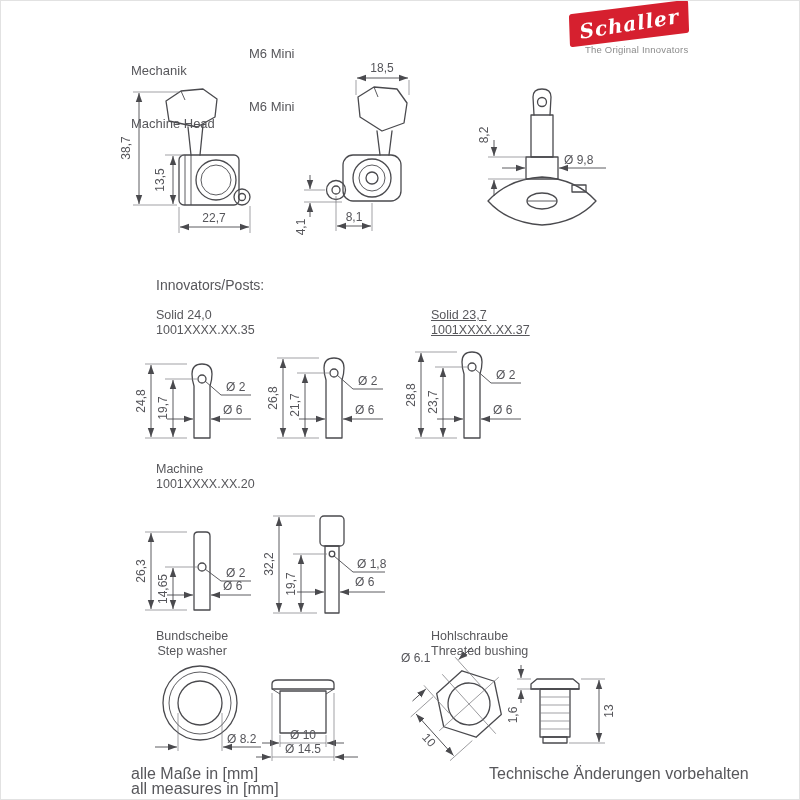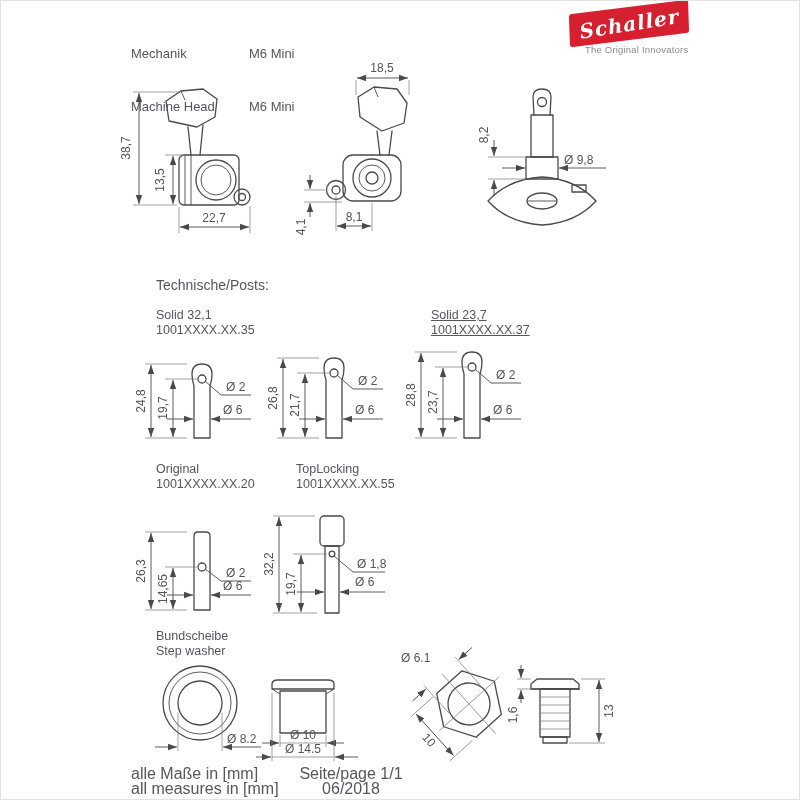--- a/index.html
+++ b/index.html
@@ -32,21 +32,21 @@
     <defs>
       <marker id="ar" markerWidth="10" markerHeight="8" refX="9" refY="4" orient="auto-start-reverse" markerUnits="userSpaceOnUse">
         <path d="M0,0.8 L9,4 L0,7.2 Z" fill="#4a4a4e"></path>
       </marker>
       <pattern id="kn" width="5" height="5" patternUnits="userSpaceOnUse">
         <path d="M0,5 L5,0 M0,0 L5,5" stroke="#4a4a4e" stroke-width="0.6" fill="none"></path>
       </pattern>
     </defs>
   </svg>
 
-  <div class="abs hdr" style="left:130px;top:9px;">
+  <div class="abs hdr" style="left:130px;top:26px;">
     <div>Mechanik</div>
     <div>Machine Head</div>
   </div>
   <div class="abs hdr" style="left:248px;top:9px;">
     <div>M6 Mini</div>
     <div>M6 Mini</div>
   </div>
   <div class="abs" style="left:568px;top:6px;width:130px;">
     <div class="logo-box">
       <span class="logo-script">Schaller</span>
@@ -115,24 +115,24 @@
     <line class="e" x1="24" y1="90" x2="62" y2="90"></line>
     <line class="e" x1="24" y1="112" x2="62" y2="112"></line>
     <line class="d" x1="30" y1="73" x2="30" y2="89" marker-end="url(#ar)"></line>
     <line class="d" x1="30" y1="129" x2="30" y2="113" marker-end="url(#ar)"></line>
     <text text-anchor="middle" x="24" y="68" transform="rotate(-90 24 68)">8,2</text>
     <line class="d" x1="38" y1="101" x2="61" y2="101" marker-end="url(#ar)"></line>
     <line class="d" x1="142" y1="101" x2="95" y2="101" marker-end="url(#ar)"></line>
     <text x="100" y="97">Ø 9,8</text>
   </svg>
 
-  <div class="abs sect" style="left:155px;top:276px;">Technische/Posts:</div>
+  <div class="abs sect" style="left:155px;top:276px;">Innovators/Posts:</div>
 
   <div class="abs lbl" style="left:155px;top:307px;">
-    <div>Solid 32,1</div>
+    <div>Solid 24,0</div>
     <div>1001XXXX.XX.35</div>
   </div>
   <div class="abs lbl" style="left:430px;top:307px;text-decoration:underline;">
     <div>Solid 23,7</div>
     <div>1001XXXX.XX.37</div>
   </div>
 
   <svg class="abs" style="left:128px;top:342px;" width="150" height="125" viewBox="0 0 150 125">
     <path class="o" d="M65,95 L65,43 Q63,37 63,31 Q63,21 73,21 Q83,21 83,31 Q83,37 81,43 L81,95 Z"></path>
     <circle class="o" cx="73" cy="36" r="4"></circle>
@@ -178,26 +178,22 @@
     <line class="d" x1="44" y1="25" x2="44" y2="94" marker-start="url(#ar)" marker-end="url(#ar)"></line>
     <text text-anchor="middle" x="38" y="59" transform="rotate(-90 38 59)">23,7</text>
     <path class="d" d="M76,26 L92,40 L122,40"></path>
     <text x="97" y="36">Ø 2</text>
     <line class="d" x1="38" y1="76" x2="64" y2="76" marker-end="url(#ar)"></line>
     <line class="d" x1="122" y1="76" x2="82" y2="76" marker-end="url(#ar)"></line>
     <text x="94" y="71">Ø 6</text>
   </svg>
 
   <div class="abs lbl" style="left:155px;top:461px;">
-    <div>Original</div>
+    <div>Machine</div>
     <div>1001XXXX.XX.20</div>
-  </div>
-  <div class="abs lbl" style="left:295px;top:461px;">
-    <div>TopLocking</div>
-    <div>1001XXXX.XX.55</div>
   </div>
 
   <svg class="abs" style="left:128px;top:512px;" width="150" height="130" viewBox="0 0 150 130">
     <path class="o" d="M65,97 L65,23 Q65,19 69,19 L77,19 Q81,19 81,23 L81,97 Z"></path>
     <circle class="o" cx="73" cy="54" r="4"></circle>
     <line class="e" x1="16" y1="19" x2="58" y2="19"></line>
     <line class="e" x1="16" y1="97" x2="58" y2="97"></line>
     <line class="d" x1="22" y1="20" x2="22" y2="96" marker-start="url(#ar)" marker-end="url(#ar)"></line>
     <text text-anchor="middle" x="16" y="58" transform="rotate(-90 16 58)">26,3</text>
     <line class="e" x1="36" y1="54" x2="68" y2="54"></line>
@@ -221,23 +217,27 @@
     <line class="e" x1="34" y1="50" x2="68" y2="50"></line>
     <line class="d" x1="42" y1="51" x2="42" y2="108" marker-start="url(#ar)" marker-end="url(#ar)"></line>
     <text text-anchor="middle" x="36" y="80" transform="rotate(-90 36 80)">19,7</text>
     <path class="d" d="M75,52 L94,68 L126,68"></path>
     <text x="98" y="64">Ø 1,8</text>
     <line class="d" x1="38" y1="88" x2="65" y2="88" marker-end="url(#ar)"></line>
     <line class="d" x1="126" y1="88" x2="81" y2="88" marker-end="url(#ar)"></line>
     <text x="96" y="82">Ø 6</text>
   </svg>
 
-  <div class="abs lbl" style="left:155px;top:628px;">
+  <div class="abs lbl" style="left:155px;top:628px;text-align:center;">
     <div>Bundscheibe</div>
     <div>Step washer</div>
+  </div>
+  <div class="abs lbl" style="left:430px;top:628px;">
+    <div>Hohlschraube</div>
+    <div>Threated bushing</div>
   </div>
 
   <svg class="abs" style="left:142px;top:660px;" width="122" height="105" viewBox="0 0 122 105">
     <circle class="o" cx="57" cy="42" r="37"></circle>
     <circle class="d" cx="57" cy="42" r="31"></circle>
     <circle class="o" cx="57" cy="42" r="22"></circle>
     <line class="e" x1="35" y1="52" x2="35" y2="90"></line>
     <line class="e" x1="79" y1="52" x2="79" y2="90"></line>
     <line class="d" x1="12" y1="86" x2="34" y2="86" marker-end="url(#ar)"></line>
     <line class="d" x1="118" y1="86" x2="80" y2="86" marker-end="url(#ar)"></line>
@@ -294,20 +294,17 @@
     <line class="e" x1="68" y1="20" x2="92" y2="20"></line>
     <line class="e" x1="56" y1="84" x2="92" y2="84"></line>
     <line class="d" x1="86" y1="21" x2="86" y2="83" marker-start="url(#ar)" marker-end="url(#ar)"></line>
     <text text-anchor="middle" x="100" y="52" transform="rotate(-90 100 52)">13</text>
   </svg>
 
   <div class="abs foot" style="left:130px;top:766px;">
     <div>alle Maße in [mm]</div>
     <div>all measures in [mm]</div>
   </div>
-  <div class="abs foot ctr" style="left:295px;top:766px;width:110px;">
-    <div>Seite/page 1/1</div>
-    <div>06/2018</div>
-  </div>
   <div class="abs foot" style="left:488px;top:766px;">
+    <div>Technische Änderungen vorbehalten</div>
   </div>
 
 </div>
 
 </body></html>

